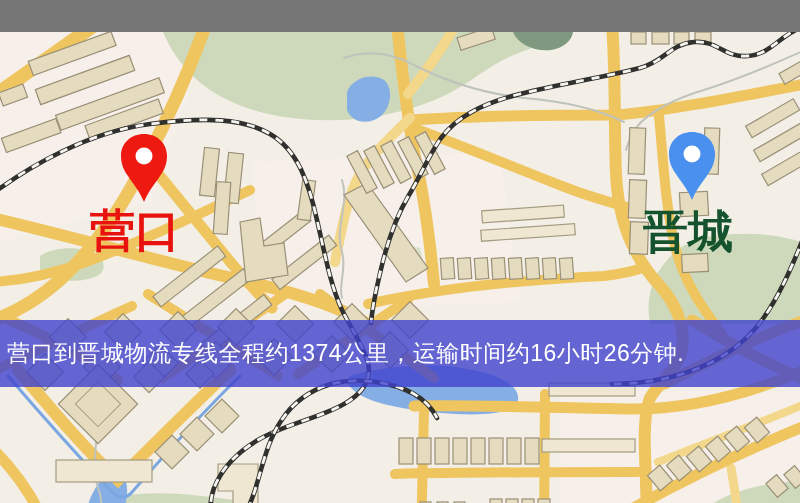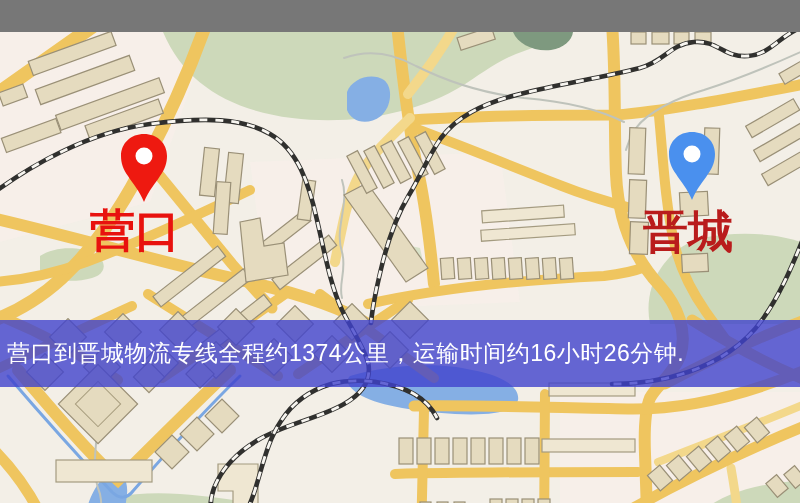--- a/index.html
+++ b/index.html
@@ -242,19 +242,19 @@
   </div>
 
   <div class="pin" id="pin-dest">
     <svg width="50" height="72" viewBox="-25 -72 50 72">
       <path fill="#4a90ee" d="M0,-2 C-5,-14 -11,-20 -16,-28 C-21,-35 -23,-41 -23,-48 C-23,-61 -13,-70 0,-70 C13,-70 23,-61 23,-48 C23,-41 21,-35 16,-28 C11,-20 5,-14 0,-2 Z"></path>
       <circle cx="0" cy="-48" r="8.5" fill="#ffffff"></circle>
     </svg>
   </div>
 
   <div class="city-label" id="label-origin" style="color: rgb(232, 18, 14);">营口</div>
-  <div class="city-label" id="label-dest" style="color: #b91c1c;">晋城</div>
+  <div class="city-label" id="label-dest" style="color: #14532d;">晋城</div>
 
   <div class="banner">
     <span class="banner-text">营口到晋城物流专线全程约1374公里，运输时间约16小时26分钟.</span>
   </div>
 
 </div>
 
 </body></html>

